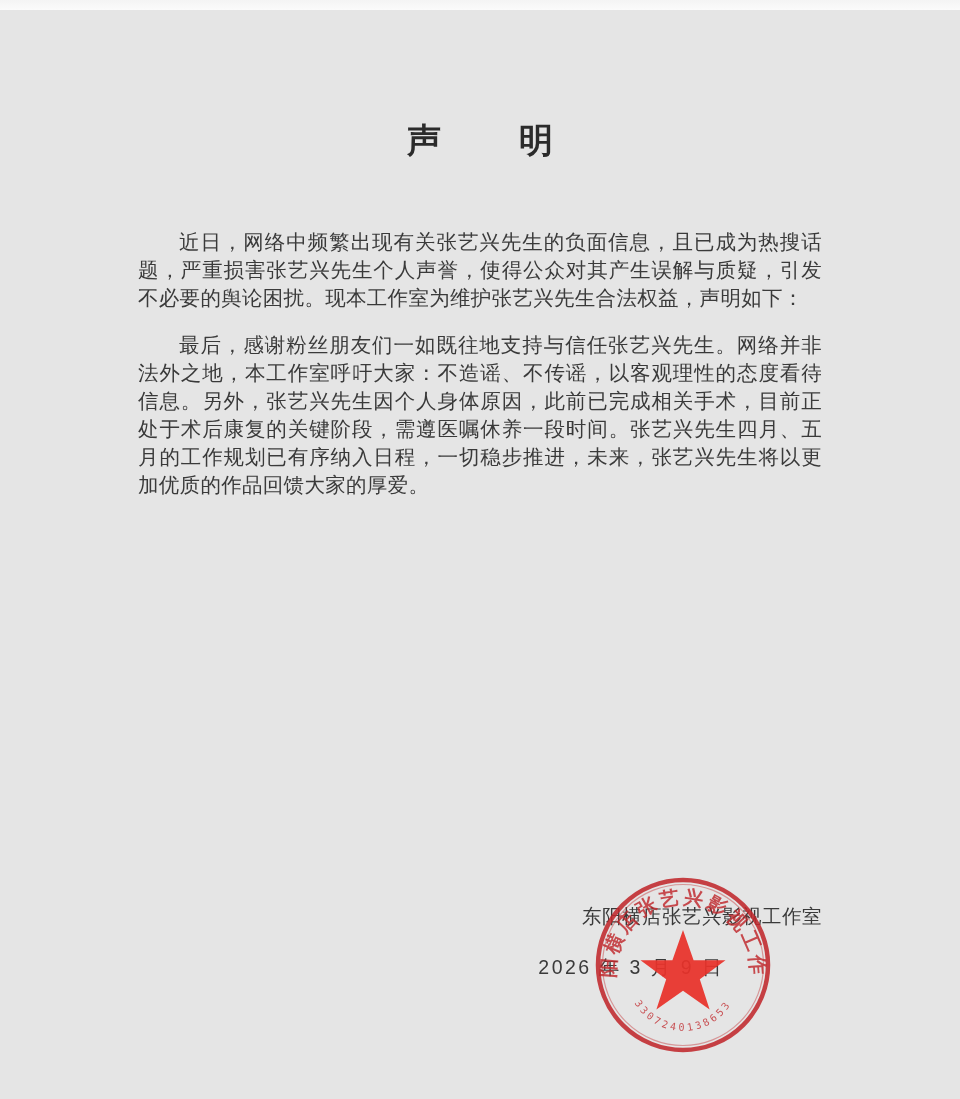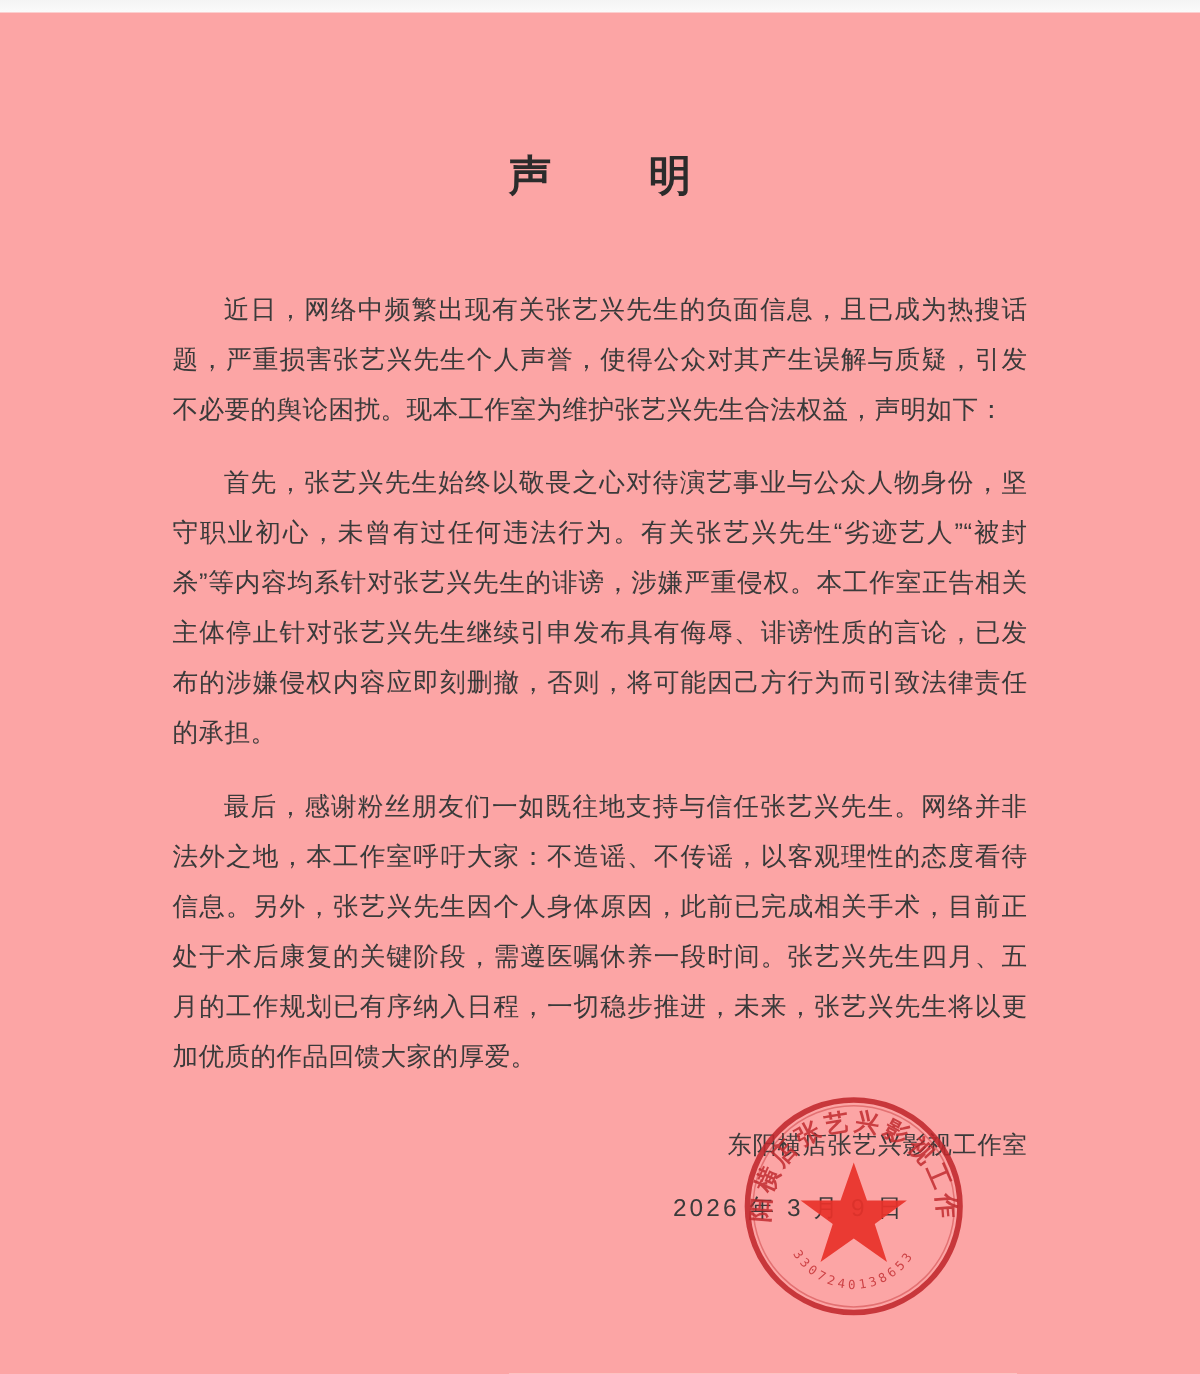--- a/index.html
+++ b/index.html
@@ -12,21 +12,21 @@
     background: #ffffff;
     font-family: "Liberation Sans", "DejaVu Sans", sans-serif;
     overflow: hidden;
     position: relative;
   }
 
   .page {
     position: relative;
     width: 960px;
     height: 1099px;
-    background: #fca5a5;
+    background: #e5e5e5;
     box-sizing: border-box;
   }
 
   
   .scan-band {
     position: absolute;
     top: 0; left: 0;
     width: 960px;
     height: 10px;
     background: linear-gradient(#f4f4f4, #fbfbfb);
@@ -48,21 +48,21 @@
 
   .body-block {
     position: absolute;
     top: 228px;
     left: 138px;
     width: 684px;
   }
 
   .para {
     font-size: 20.5px;
-    line-height: 40px;
+    line-height: 28px;
     color: #3a3a3a;
     text-align: justify;
     text-justify: inter-character;
     text-indent: 2em;
     margin: 0 0 19px 0;
     letter-spacing: 0.3px;
     font-family: "Liberation Sans", "DejaVu Sans", sans-serif;
   }
   .para:last-child { margin-bottom: 0; }
 
@@ -105,21 +105,20 @@
 <body>
 
 <div class="page">
 
   <div class="scan-band"></div>
 
   <div class="doc-title">声　明</div>
 
   <div class="body-block">
     <p class="para">近日，网络中频繁出现有关张艺兴先生的负面信息，且已成为热搜话题，严重损害张艺兴先生个人声誉，使得公众对其产生误解与质疑，引发不必要的舆论困扰。现本工作室为维护张艺兴先生合法权益，声明如下：</p>
-    <p class="para">首先，张艺兴先生始终以敬畏之心对待演艺事业与公众人物身份，坚守职业初心，未曾有过任何违法行为。有关张艺兴先生“劣迹艺人”“被封杀”等内容均系针对张艺兴先生的诽谤，涉嫌严重侵权。本工作室正告相关主体停止针对张艺兴先生继续引申发布具有侮辱、诽谤性质的言论，已发布的涉嫌侵权内容应即刻删撤，否则，将可能因己方行为而引致法律责任的承担。</p>
     <p class="para">最后，感谢粉丝朋友们一如既往地支持与信任张艺兴先生。网络并非法外之地，本工作室呼吁大家：不造谣、不传谣，以客观理性的态度看待信息。另外，张艺兴先生因个人身体原因，此前已完成相关手术，目前正处于术后康复的关键阶段，需遵医嘱休养一段时间。张艺兴先生四月、五月的工作规划已有序纳入日程，一切稳步推进，未来，张艺兴先生将以更加优质的作品回馈大家的厚爱。</p>
   </div>
 
   <div class="signature-block">
     <div class="sig-line">东阳横店张艺兴影视工作室</div>
     <div class="sig-date">2026 年 3 月 9 日</div>
   </div>
 
   <div class="seal">
     <svg viewBox="0 0 186 186" xmlns="http://www.w3.org/2000/svg">

